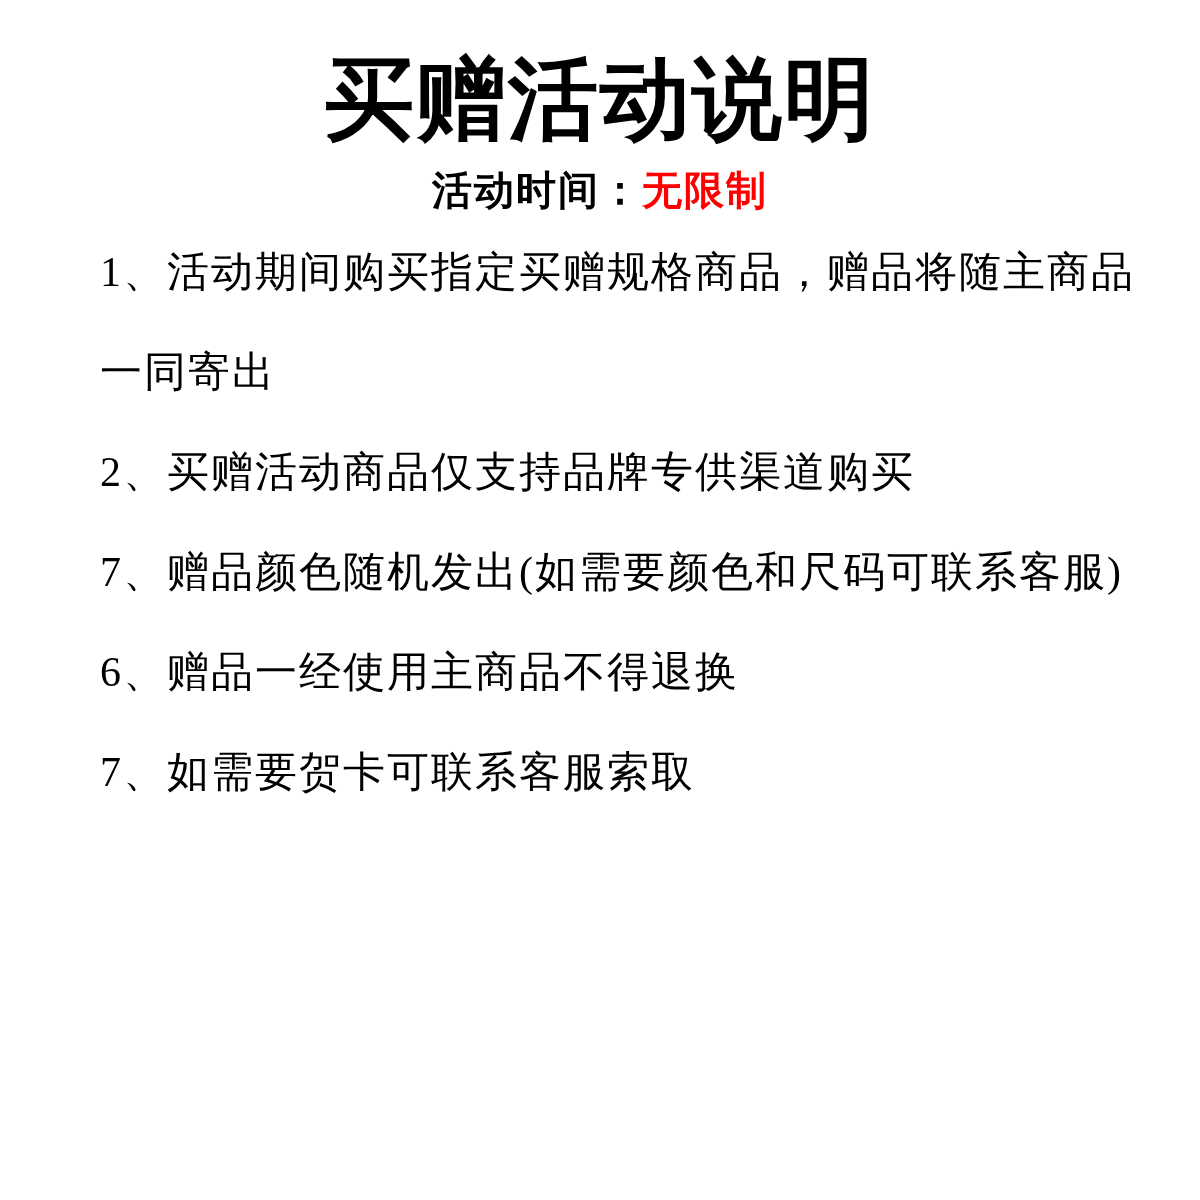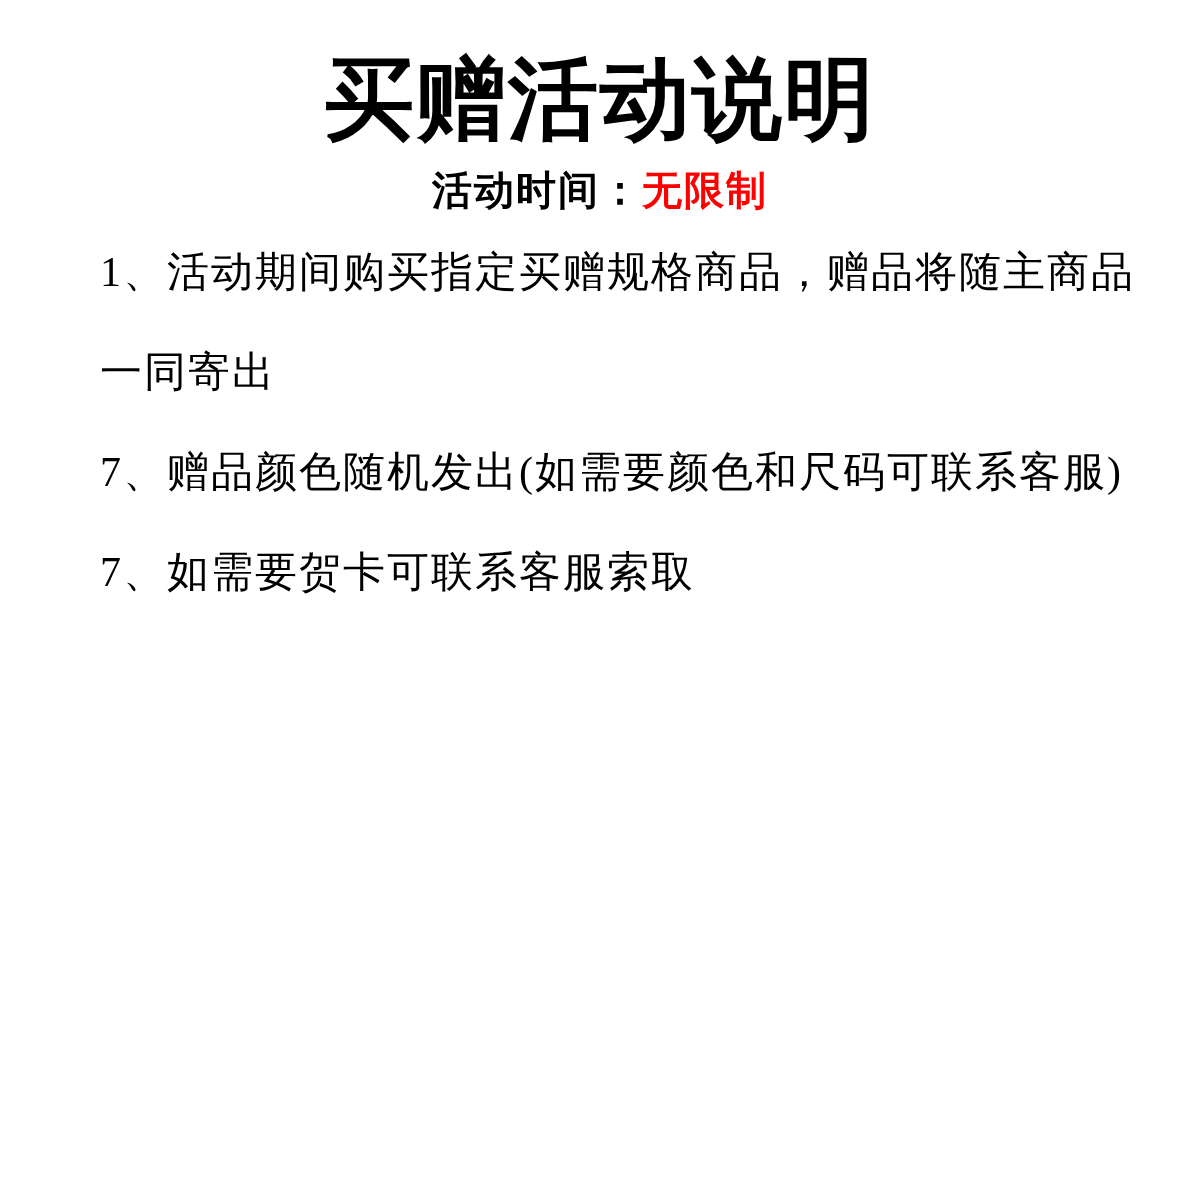--- a/index.html
+++ b/index.html
@@ -68,17 +68,19 @@
   <h1 class="title">买赠活动说明</h1>
 
   <div class="subtitle">
     <span>活动时间：</span><span class="accent" style="color: rgb(255, 0, 0);">无限制</span>
   </div>
 
 
   <div class="rules">
     <p class="rule">1、活动期间购买指定买赠规格商品，赠品将随主商品
 一同寄出</p>
+    <p class="rule">2、买赠活动商品仅支持品牌专供渠道购买</p>
     <p class="rule">7、赠品颜色随机发出(如需要颜色和尺码可联系客服)</p>
+    <p class="rule">6、赠品一经使用主商品不得退换</p>
     <p class="rule">7、如需要贺卡可联系客服索取</p>
   </div>
 
 </div>
 
 </body></html>

